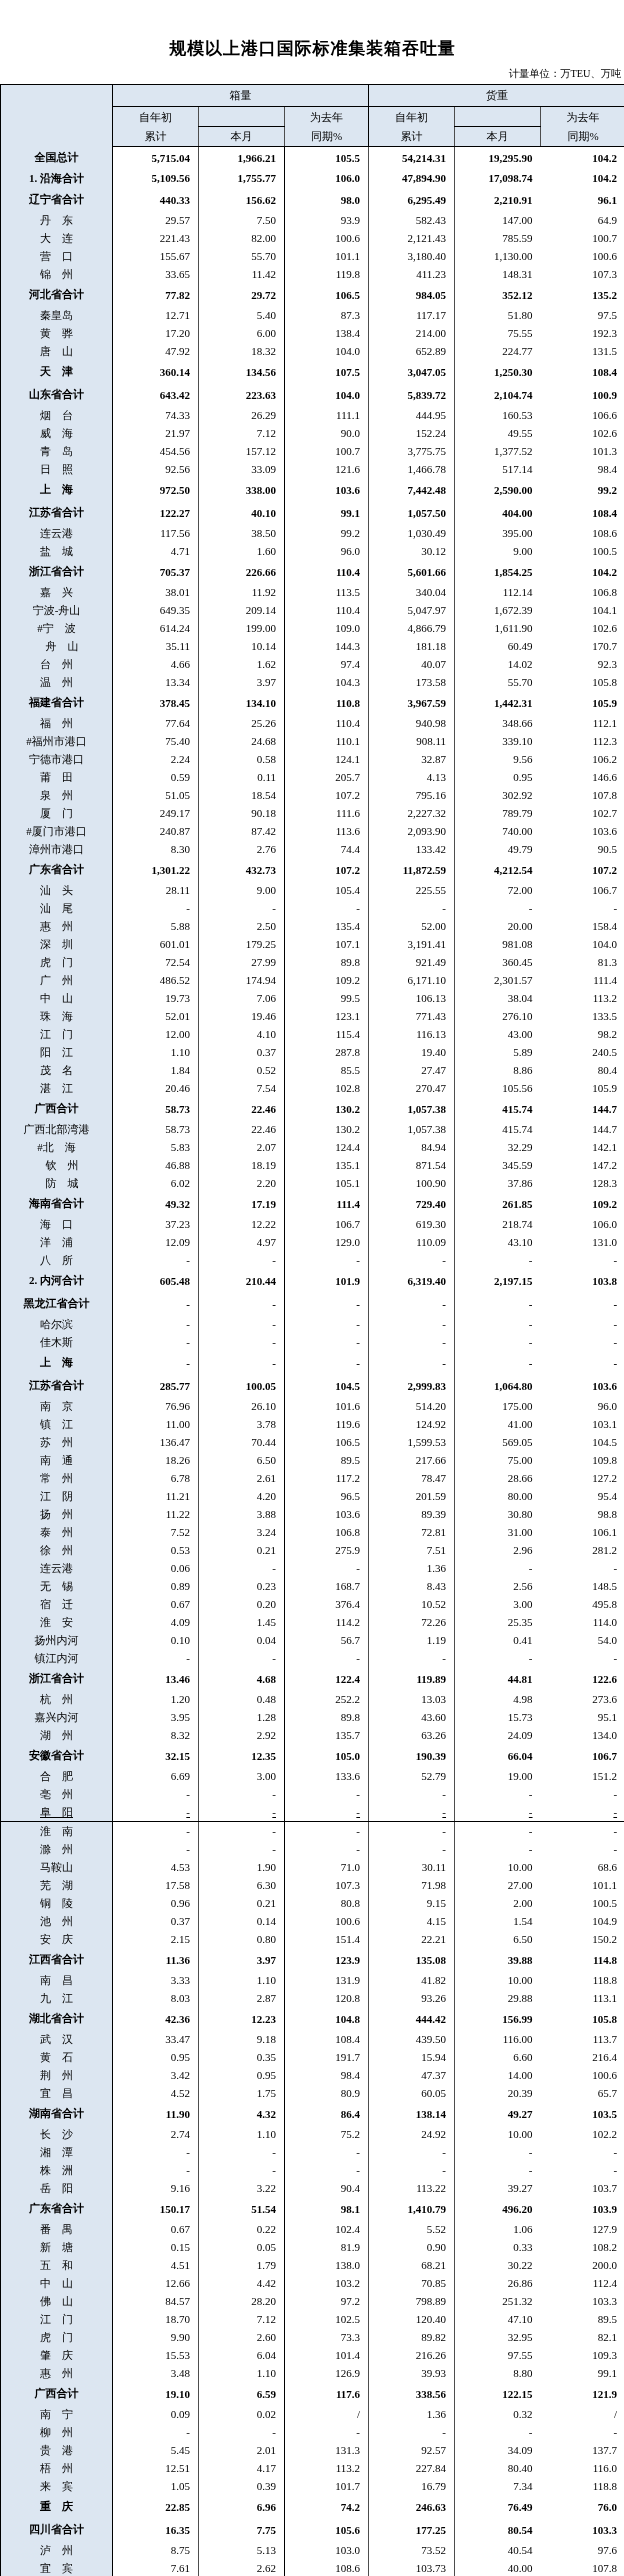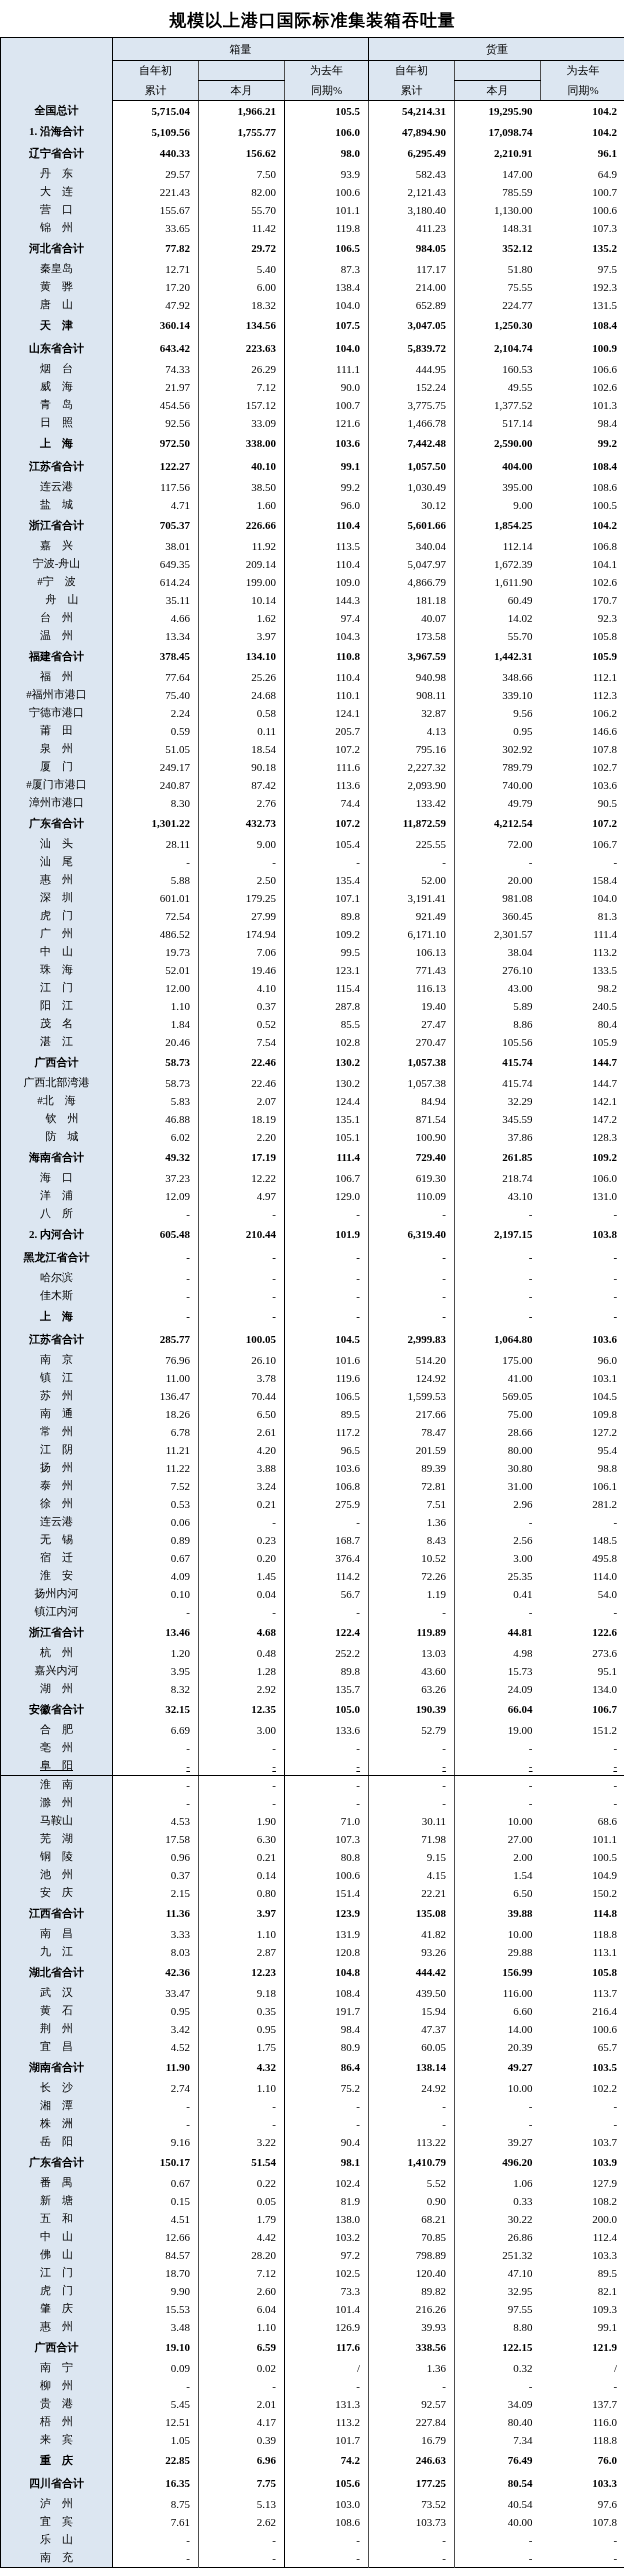--- a/index.html
+++ b/index.html
@@ -1,18 +1,18 @@
 <!DOCTYPE html>
 <html style="font-size:14.3px"><head>
 <meta charset="utf-8">
 <style>
   html,body { margin:0; padding:0; background:#ffffff; }
   body { width:625px; font-family:"Liberation Serif","DejaVu Serif",serif; color:#000; }
   .page { width:625px; }
-  .title { text-align:center; font-size:17px; font-weight:bold; padding:9px 0 5.4px 0; letter-spacing:0.9px; font-family:"Liberation Serif","DejaVu Serif",serif; }
+  .title { text-align:center; font-size:17px; font-weight:bold; padding:9px 0 5.4px 0; letter-spacing:0.9px; font-family:"Liberation Serif","DejaVu Serif",serif;margin-top:28px; }
   .unit-note { text-align:right; font-size:10.3px; padding:1.8px 3.6px 2.7px 0; font-family:"Liberation Serif","DejaVu Serif",serif; }
   table { border-collapse:collapse; table-layout:fixed; width:625px; border:1.8px solid #000; }
   col.lab { width:112px; }
   col.n1 { width:86px; } col.n2 { width:86px; } col.n3 { width:84px; }
   col.n4 { width:86px; } col.n5 { width:86px; } col.n6 { width:85px; }
   thead th { background:#dce6f1; font-weight:normal; font-size:11px; padding:0; }
   thead tr.grp th { height:21.4px; }
   thead tr.sub1 th { height:19px; }
   thead tr.sub2 th { height:19px; }
   th.labelhead { border-right:0.9px solid #000; }
@@ -31,20 +31,21 @@
   tr.total td { font-weight:bold; height:20.5px; }
   tr.section td { font-weight:bold; height:23px; }
   tr.city td { font-weight:normal; }
   tr.pagebreak td { border-bottom:1.8px solid #000;text-decoration:underline; }
 </style>
 </head>
 <body>
 
 <div class="page">
   <div class="title">规模以上港口国际标准集装箱吞吐量</div>
+  <div class="unit-note">计量单位：万TEU、万吨</div>
   <table>
     <colgroup>
       <col class="lab">
         <col class="n1">
         <col class="n2">
         <col class="n3">
         <col class="n4">
         <col class="n5">
         <col class="n6">
     </colgroup>

